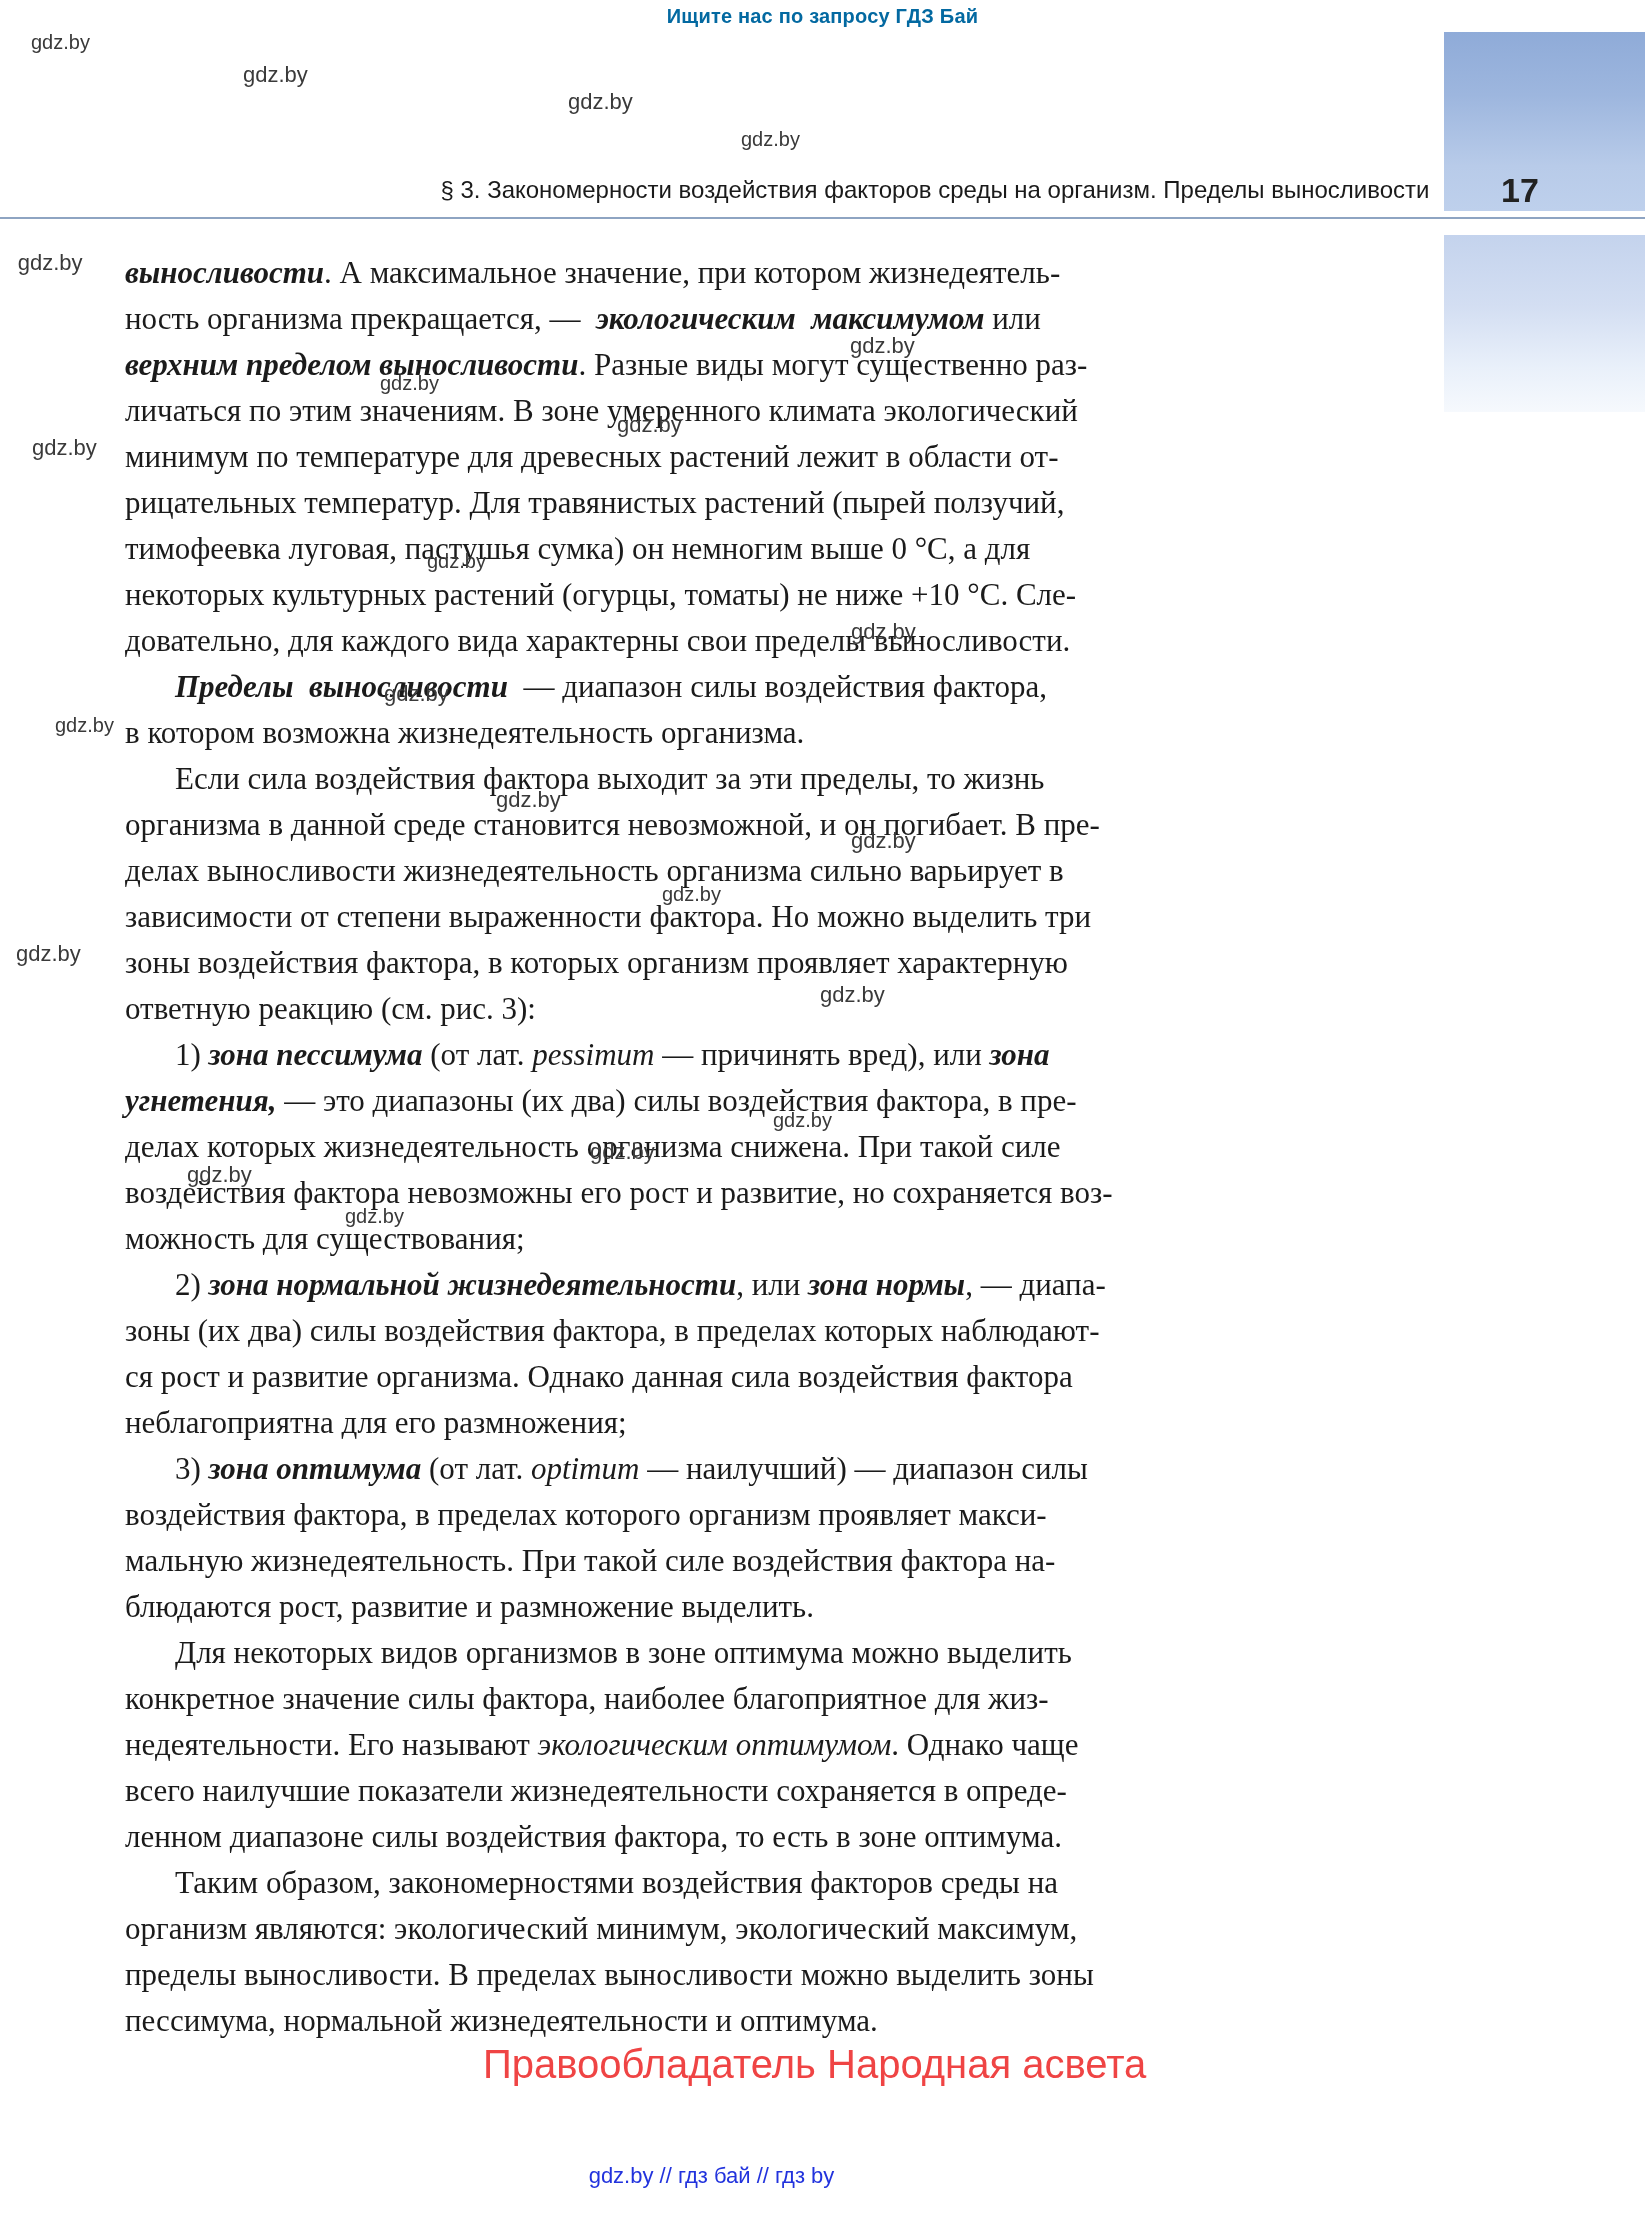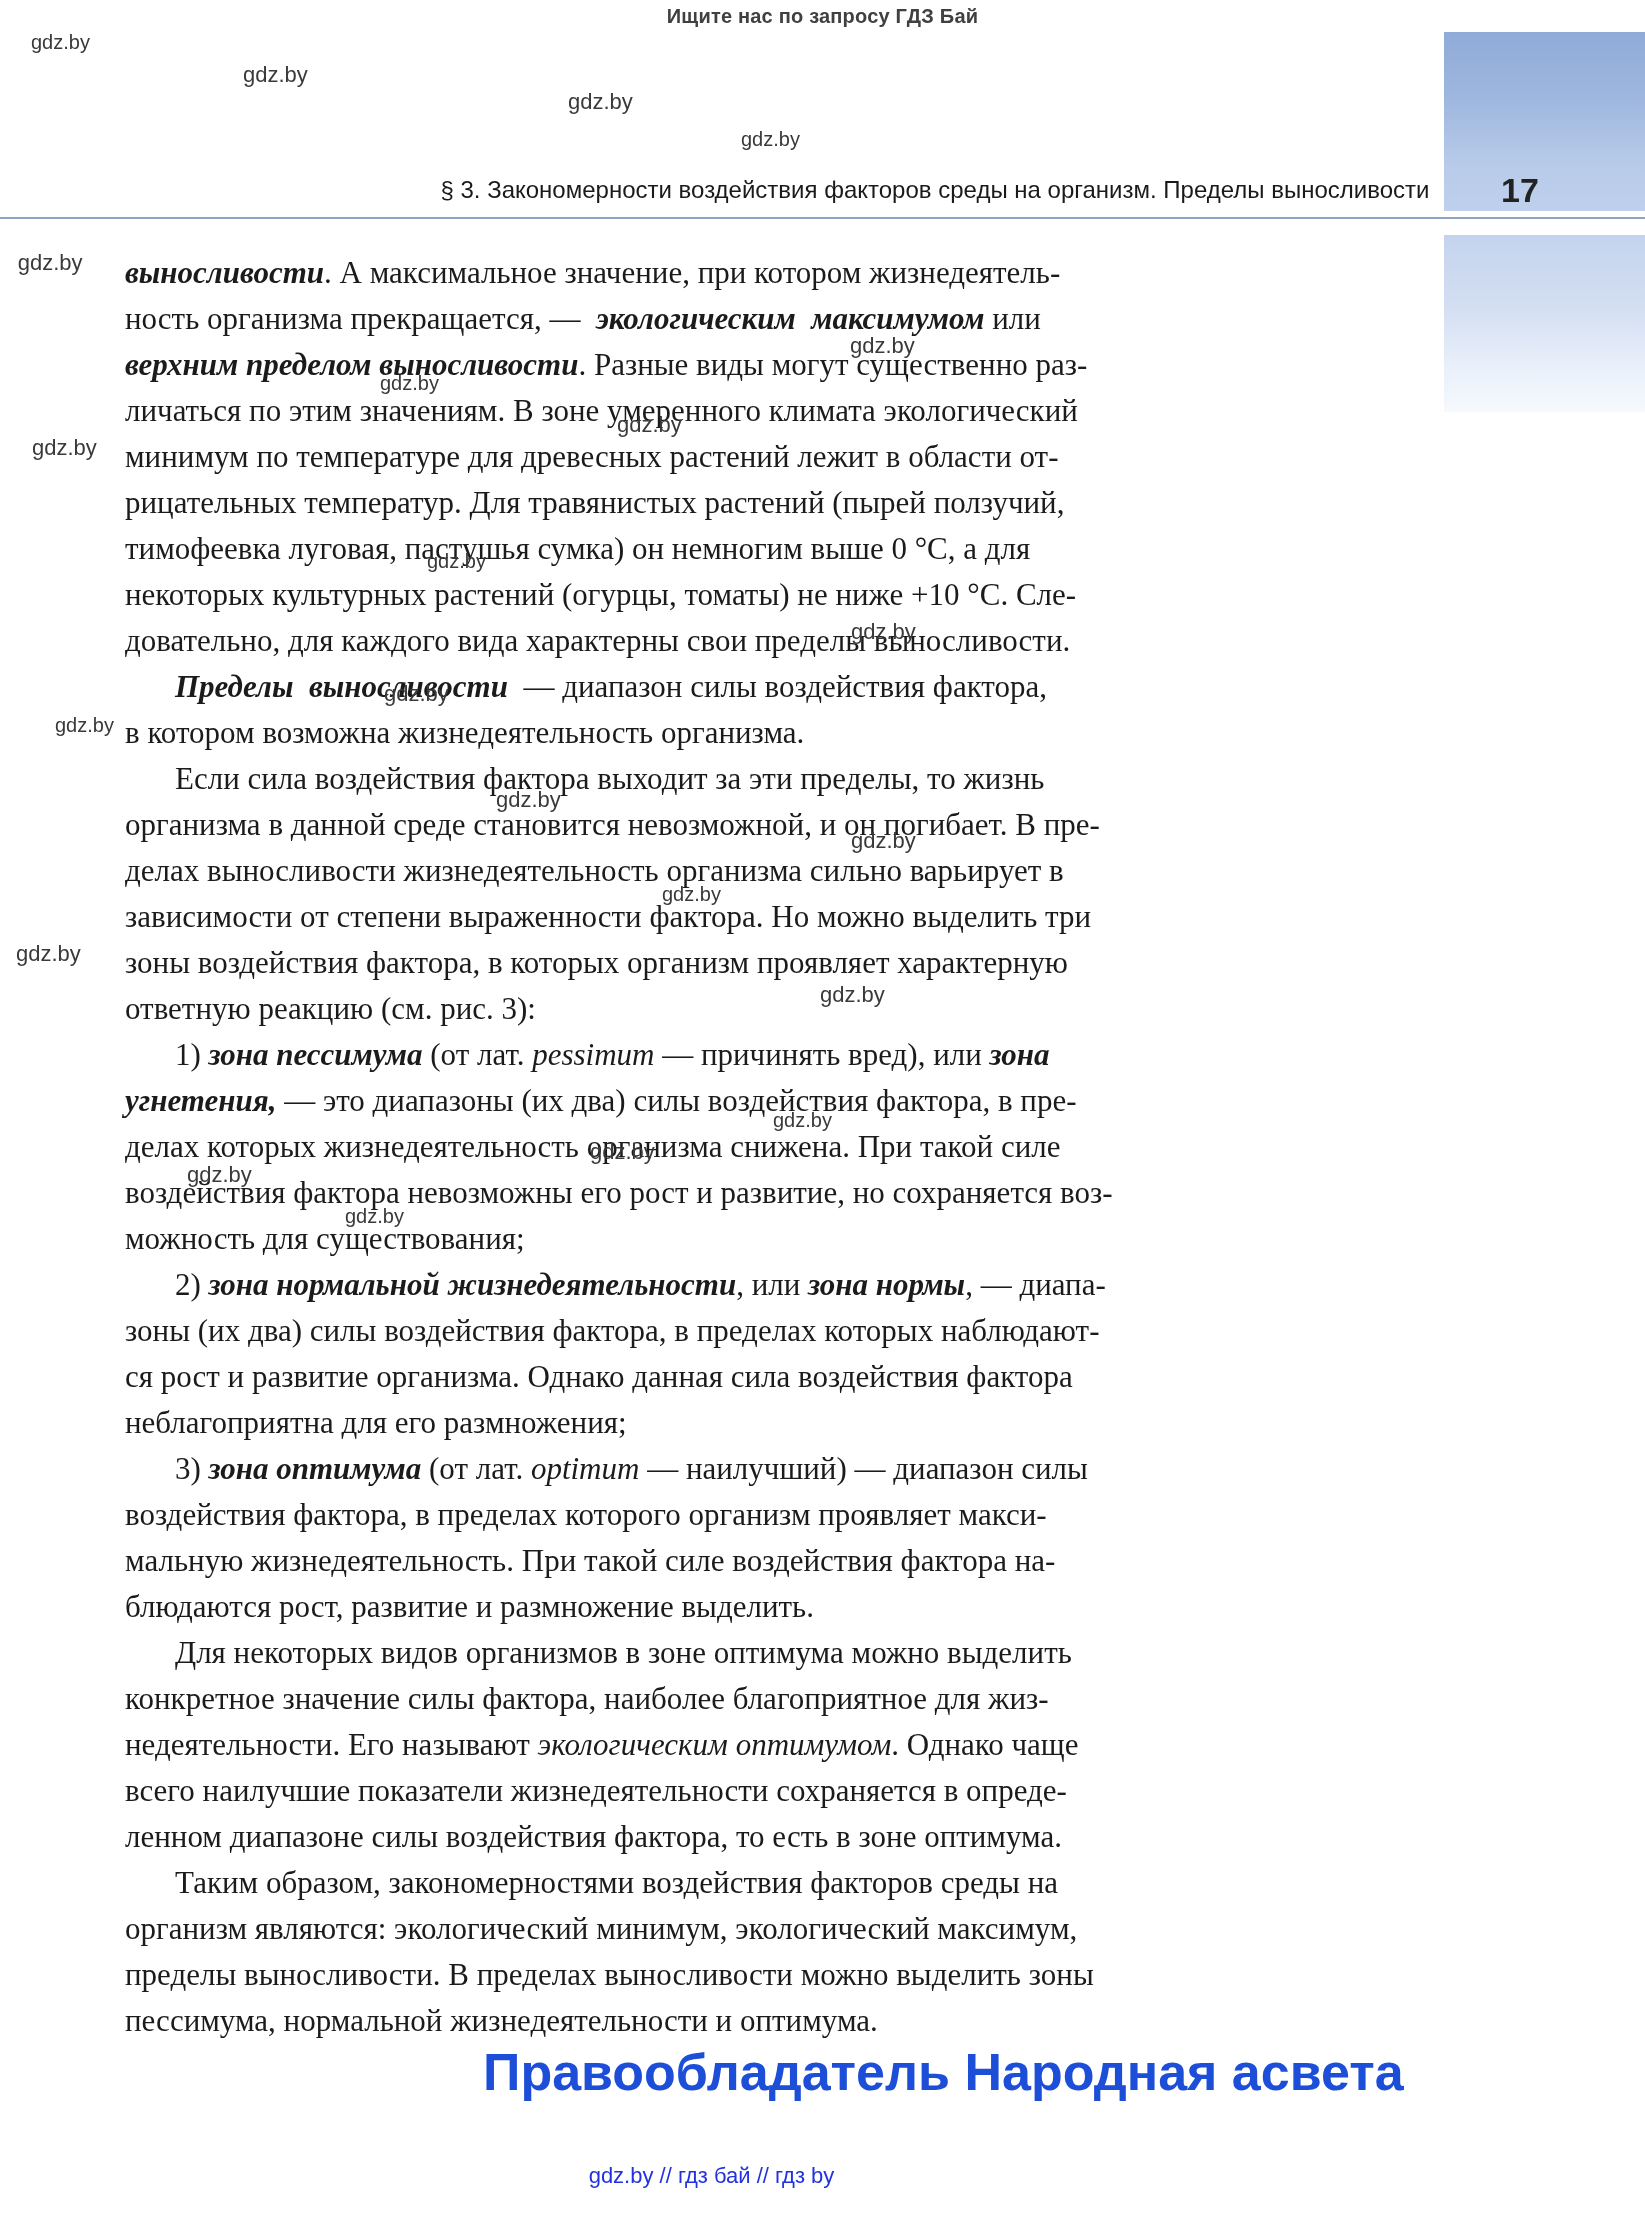--- a/index.html
+++ b/index.html
@@ -22,21 +22,21 @@
   
   .promo-banner {
     position: absolute;
     top: 4.8px;
     left: 0;
     width: 1645px;
     text-align: center;
     font-family: "Liberation Sans", "DejaVu Sans", sans-serif;
     font-size: 20px;
     font-weight: bold;
-    color: #404040;
+    color: #0369a1;
     letter-spacing: 0.2px;
   }
 
   
   .blue-bar-top {
     position: absolute;
     left: 1444px;
     top: 32px;
     width: 201px;
     height: 179px;
@@ -120,24 +120,23 @@
     white-space: nowrap;
     pointer-events: none;
   }
   .wm-sm { font-size: 20px; }
 
   .copyright-wm {
     position: absolute;
     left: 483px;
     top: 2042px;
     font-family: "Liberation Sans", "DejaVu Sans", sans-serif;
-    font-size: 52px;
-    color: #1d4ed8;
-    white-space: nowrap;
-    font-weight: bold;
+    font-size: 40px;
+    color: #ef4444;
+    white-space: nowrap;
   }
 
   .footer-links {
     position: absolute;
     left: 0;
     top: 2163px;
     width: 1423px;
     text-align: center;
     font-family: "Liberation Sans", "DejaVu Sans", sans-serif;
     font-size: 22px;

